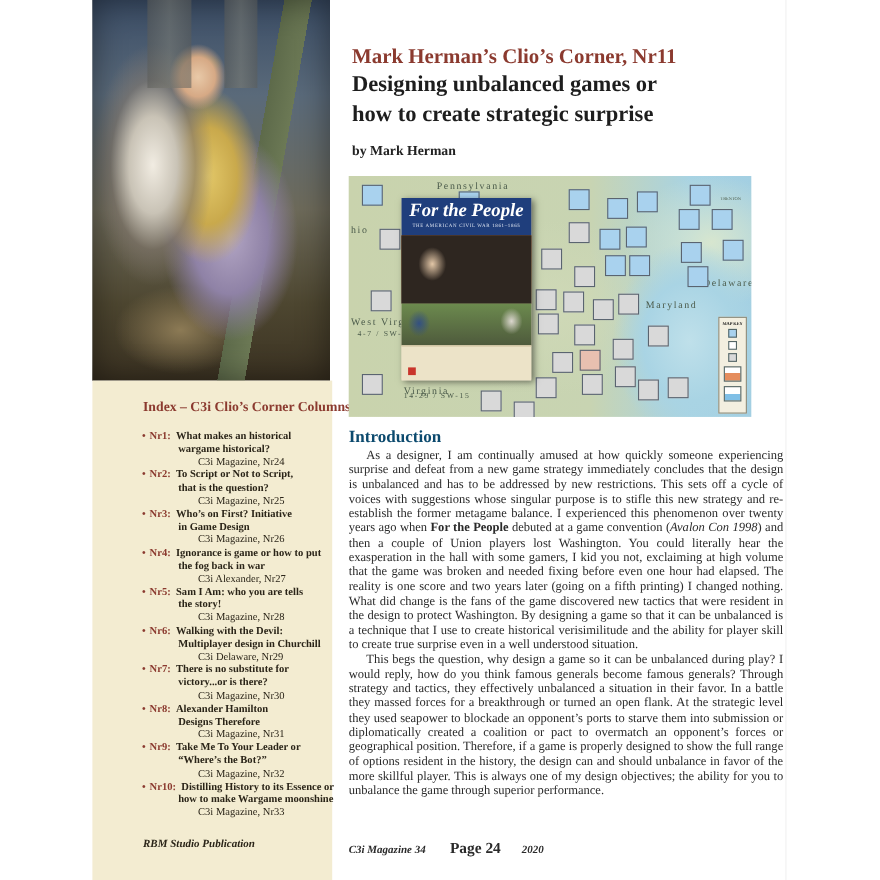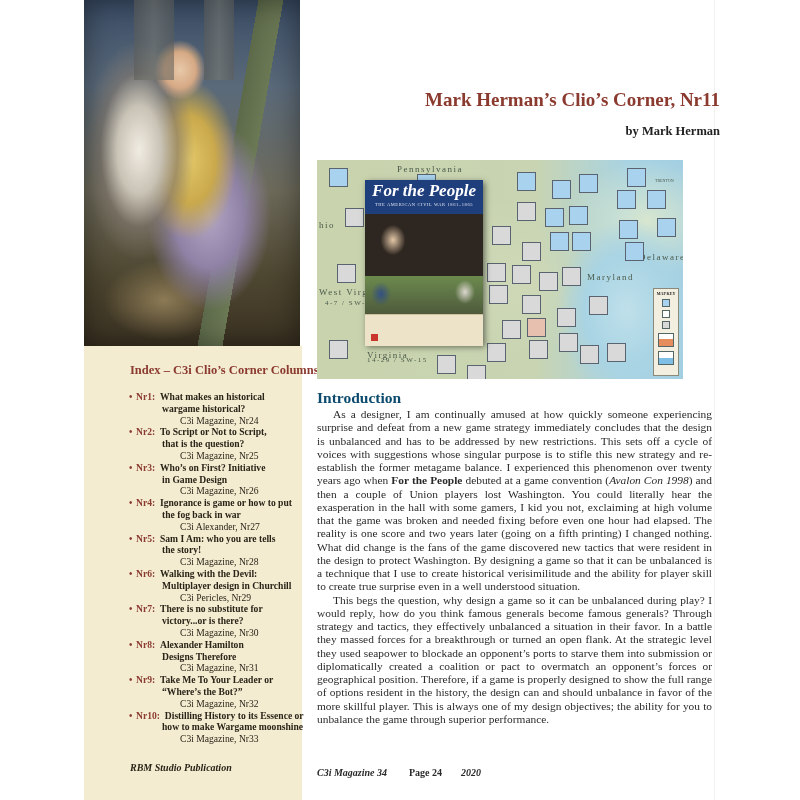--- a/index.html
+++ b/index.html
@@ -50,21 +50,21 @@
   .sb-item .bullet { color: #8b3a2f; position: absolute; left: -7px; top: 0; }
   .sb-item .num { color: #8b3a2f; }
   .sb-item .line1 { white-space: nowrap; }
   .sb-item .line { padding-left: 26px; white-space: nowrap; }
   .sb-item .mag { padding-left: 44px; font-weight: normal; color: #2a2418; white-space: nowrap; }
   .sb-footer {
     position: absolute; left: 46px; top: 416px;
     font-size: 10px; font-weight: bold; font-style: italic; color: #2a2418;
   }
   
-  .header { position: absolute; left: 320px; top: 40px; width: 400px; text-align: right; margin-top: 48px; }
+  .header { position: absolute; left: 320px; top: 40px; width: 400px; text-align: left; }
   .series-title { font-size: 19px; font-weight: bold; color: #8b3a2f; line-height: 24px; margin: 0; }
   .main-title { font-size: 20.5px; font-weight: bold; color: #1d1d1d; line-height: 27px; margin: 0; }
   .byline { font-size: 12.5px; font-weight: bold; color: #222; margin-top: 12px; }
   
   .map {
     position: absolute; left: 317px; top: 160px; width: 366px; height: 219px;
     background:
       radial-gradient(ellipse 70px 90px at 310px 150px, #bfe0ea 0%, #a9d4e4 60%, rgba(0,0,0,0) 100%),
       radial-gradient(ellipse 80px 60px at 330px 60px, #d7e6cf 0%, rgba(0,0,0,0) 100%),
       radial-gradient(ellipse 120px 80px at 180px 120px, #cfd9b7 0%, rgba(0,0,0,0) 100%),
@@ -115,21 +115,21 @@
   .body-text {
     position: absolute; left: 317px; top: 408px; width: 395px;
     font-size: 11.4px; line-height: 13.25px; color: #2a2a2a;
   }
   .body-text p { margin: 0; text-indent: 16px; text-align: justify; text-align-last: left; }
   .body-text b { font-weight: bold; }
   .footer {
     position: absolute; left: 317px; top: 762px; width: 240px; white-space: nowrap;
   }
   .footer .mag { font-size: 10px; font-style: italic; font-weight: bold; color: #2a2a2a; }
-  .footer .page { font-size: 10px; font-weight: bold; color: #2a2a2a; margin-left: 18px; }
+  .footer .page { font-size: 14px; font-weight: bold; color: #2a2a2a; margin-left: 18px; }
   .footer .year { font-size: 10px; font-style: italic; font-weight: bold; color: #2a2a2a; margin-left: 15px; }
 </style>
 </head>
 <body>
 
 <div class="page-edge"></div>
 
 <div class="painting">
   <div class="column" style="left:50px;"></div>
   <div class="column" style="left:120px;width:30px;"></div>
@@ -159,21 +159,21 @@
         <div class="mag">C3i Alexander, Nr27</div>
       </li>
       <li class="sb-item">
         <div class="line1"><span class="bullet">•</span><span class="num">Nr5:</span>&nbsp;&nbsp;<span>Sam I Am: who you are tells</span></div>
         <div class="line">the story!</div>
         <div class="mag">C3i Magazine, Nr28</div>
       </li>
       <li class="sb-item">
         <div class="line1"><span class="bullet">•</span><span class="num">Nr6:</span>&nbsp;&nbsp;<span>Walking with the Devil:</span></div>
         <div class="line">Multiplayer design in Churchill</div>
-        <div class="mag">C3i Pericles, Nr29</div>
+        <div class="mag">C3i Delaware, Nr29</div>
       </li>
       <li class="sb-item">
         <div class="line1"><span class="bullet">•</span><span class="num">Nr7:</span>&nbsp;&nbsp;<span>There is no substitute for</span></div>
         <div class="line">victory...or is there?</div>
         <div class="mag">C3i Magazine, Nr30</div>
       </li>
       <li class="sb-item">
         <div class="line1"><span class="bullet">•</span><span class="num">Nr8:</span>&nbsp;&nbsp;<span>Alexander Hamilton</span></div>
         <div class="line">Designs Therefore</div>
         <div class="mag">C3i Magazine, Nr31</div>
@@ -187,26 +187,30 @@
         <div class="line1"><span class="bullet">•</span><span class="num">Nr10:</span>&nbsp;&nbsp;<span>Distilling History to its Essence or</span></div>
         <div class="line">how to make Wargame moonshine</div>
         <div class="mag">C3i Magazine, Nr33</div>
       </li>
     </ul>
   <div class="sb-footer">RBM Studio Publication</div>
 </div>
 
 <div class="header">
   <h2 class="series-title">Mark Herman’s Clio’s Corner, Nr11</h2>
+  <h1 class="main-title">
+    <span>Designing unbalanced games or</span><br>
+    <span>how to create strategic surprise</span>
+  </h1>
   <div class="byline">by Mark Herman</div>
 </div>
 
 <div class="map">
   <span class="map-label" style="left:80px;top:4px;">Pennsylvania</span>
-  <span class="map-label" style="left:2px;top:60px;">hio</span>
+  <span class="map-label" style="left:2px;top:44px;">hio</span>
   <span class="map-label" style="left:2px;top:127px;">West Virg</span>
   <span class="map-label" style="left:8px;top:139px;font-size:7px;">4-7 / SW-</span>
   <span class="map-label" style="left:50px;top:190px;">Virginia</span>
   <span class="map-label" style="left:50px;top:196px;font-size:7px;">14-29 / SW-15</span>
   <span class="map-label" style="left:270px;top:112px;">Maryland</span>
   <span class="map-label" style="left:322px;top:92px;">Delaware</span>
   <span class="map-label" style="left:338px;top:18px;font-size:4px;letter-spacing:0;">TRENTON</span>
 
   <div class="hex union" style="left:12px;top:8px;"></div>
   <div class="hex union" style="left:100px;top:14px;"></div>

